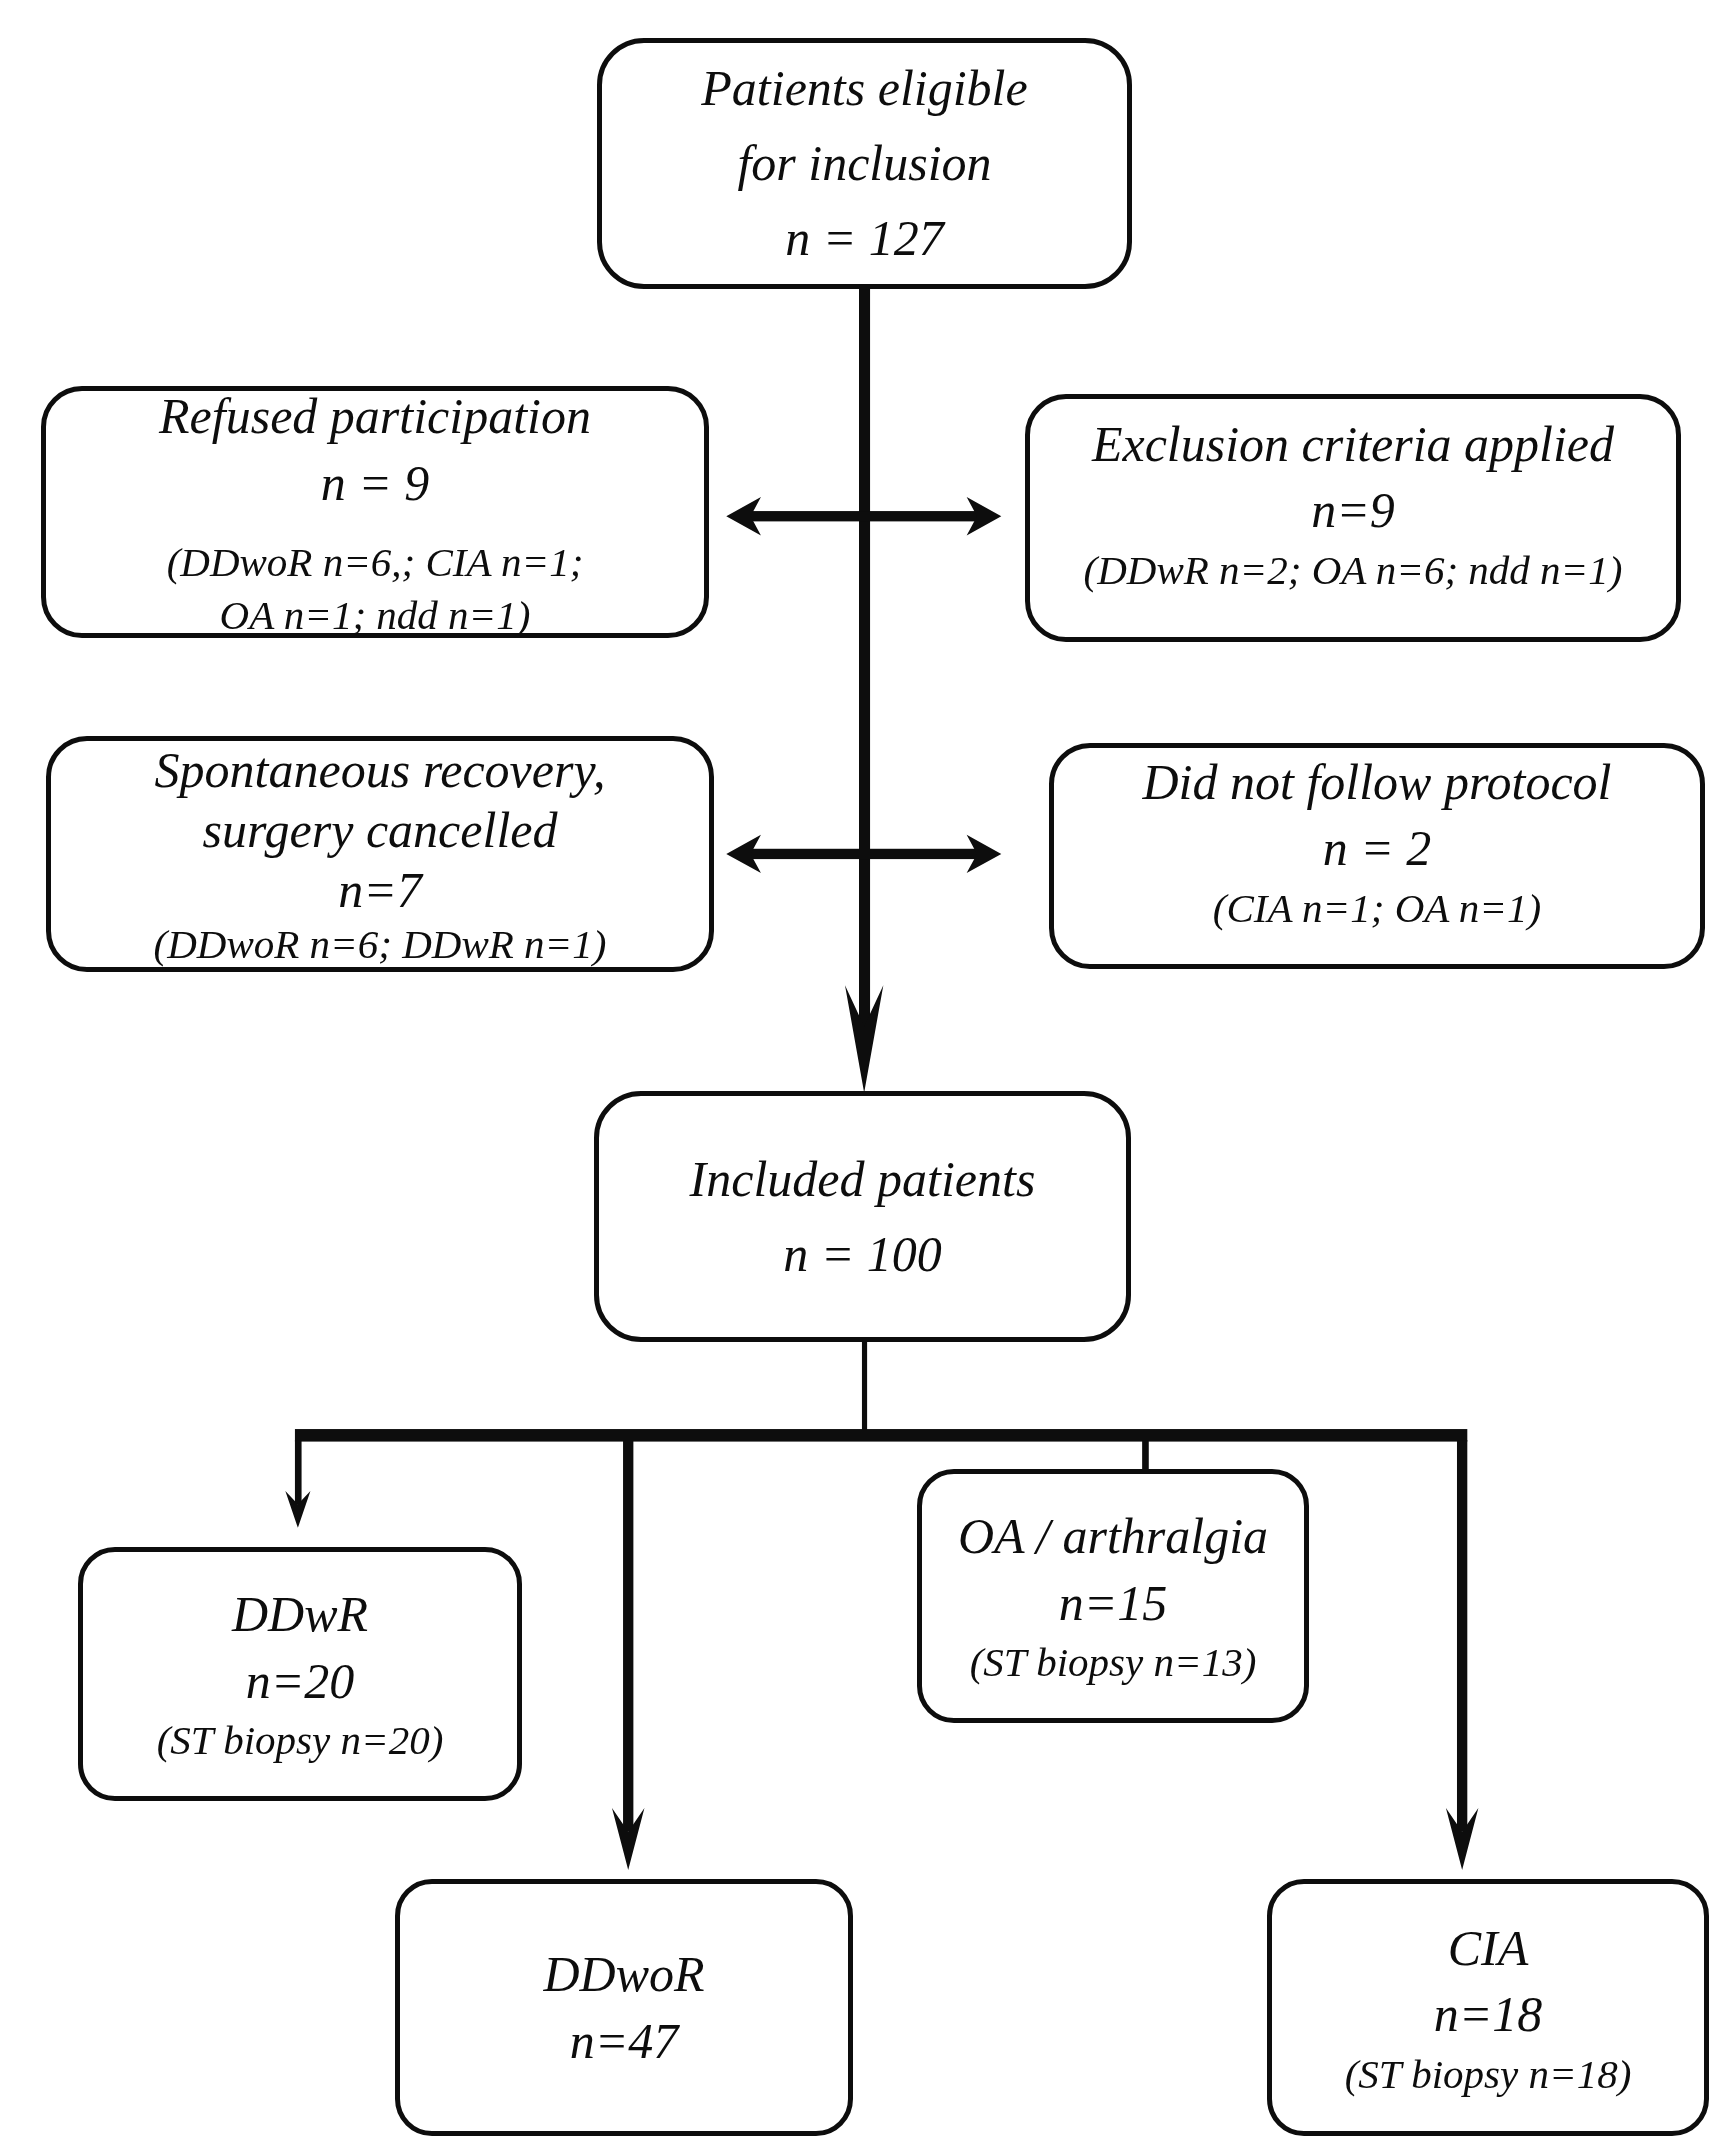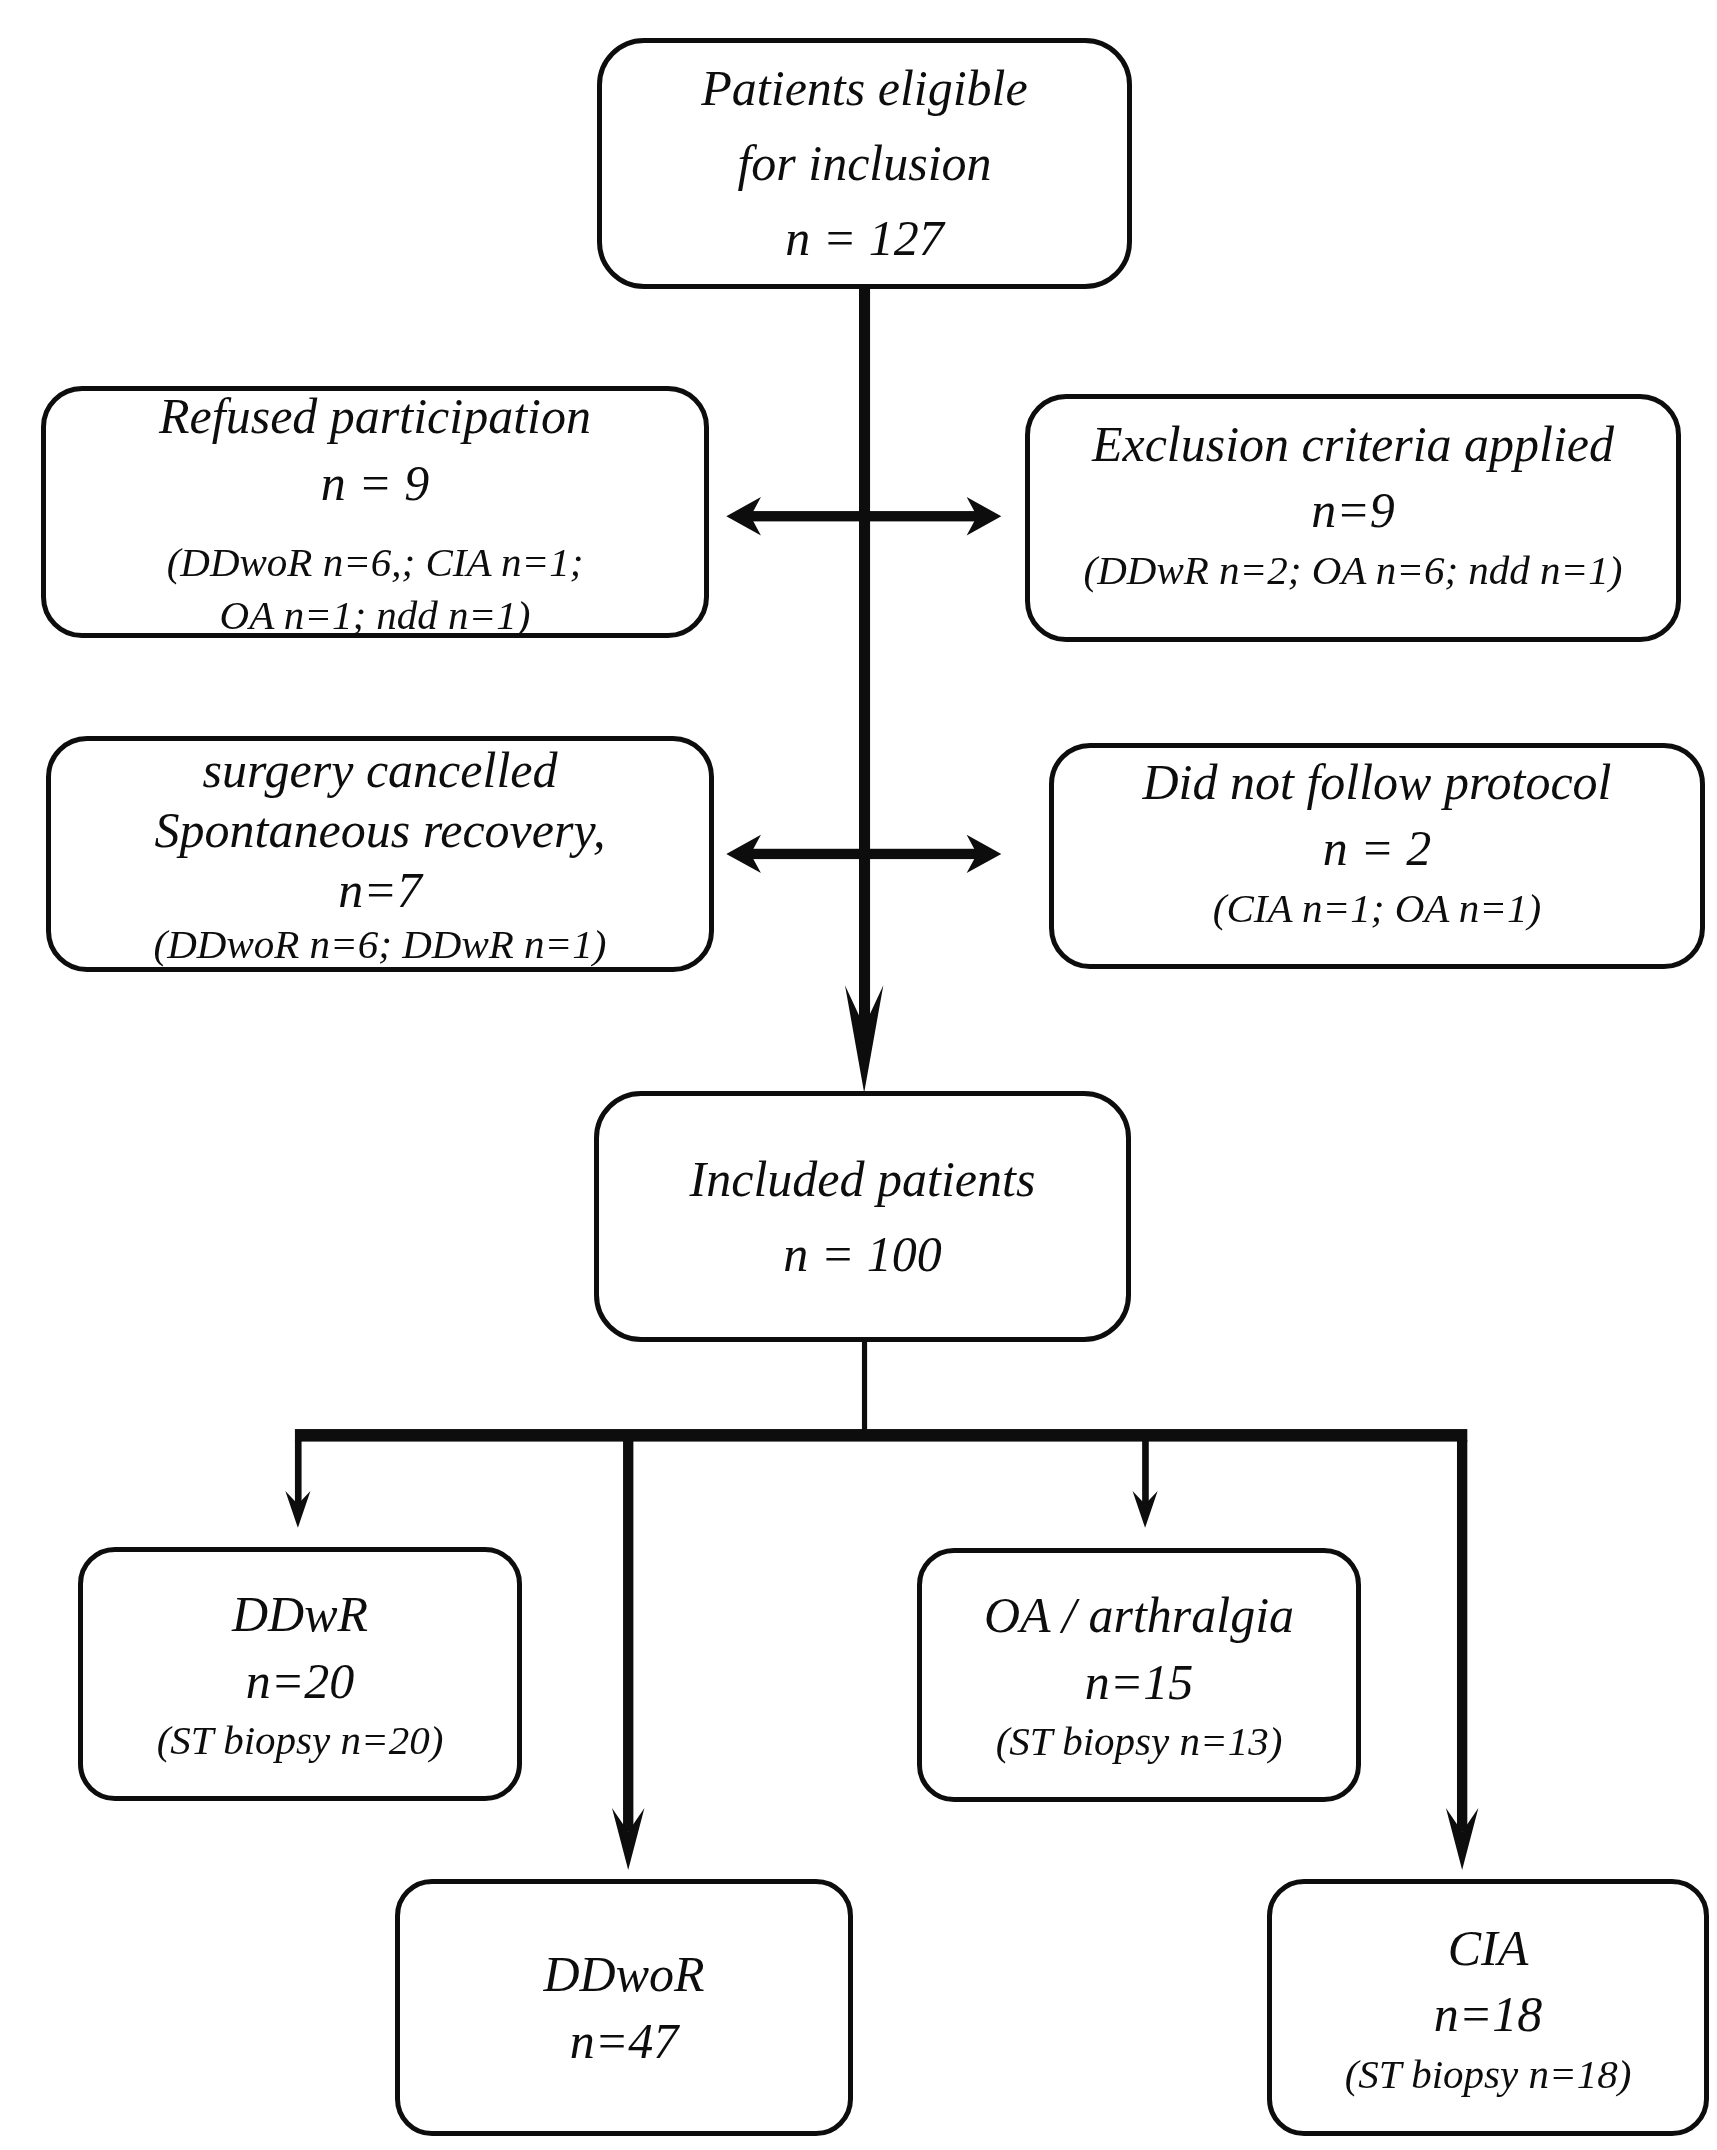--- a/index.html
+++ b/index.html
@@ -102,22 +102,22 @@
     <span class="s">OA n=1; ndd n=1)</span>
   </div>
 
   <div class="node pad-bottom" style="left:1025px; top:394px; width:656px; height:248px;">
     <span class="t">Exclusion criteria applied</span>
     <span class="t">n=9</span>
     <span class="s">(DDwR n=2; OA n=6; ndd n=1)</span>
   </div>
 
   <div class="node tight" style="left:46px; top:736px; width:668px; height:236px;">
+    <span class="t">Spontaneous recovery,</span>
     <span class="t">surgery cancelled</span>
-    <span class="t">Spontaneous recovery,</span>
     <span class="t">n=7</span>
     <span class="s">(DDwoR n=6; DDwR n=1)</span>
   </div>
 
   <div class="node pad-bottom" style="left:1025px; top:743px; width:656px; height:226px;margin-left:24px;">
     <span class="t">Did not follow protocol</span>
     <span class="t">n = 2</span>
     <span class="s">(CIA n=1; OA n=1)</span>
   </div>
 
@@ -125,21 +125,21 @@
     <span class="t">Included patients</span>
     <span class="t">n = 100</span>
   </div>
 
   <div class="node" style="left:78px; top:1547px; width:444px; height:254px; border-radius:37px;">
     <span class="t">DDwR</span>
     <span class="t">n=20</span>
     <span class="s">(ST biopsy n=20)</span>
   </div>
 
-  <div class="node" style="left:917px; top:1548px; width:444px; height:254px; border-radius:37px;">
+  <div class="node" style="left:917px; top:1469px; width:392px; height:254px; border-radius:37px;">
     <span class="t">OA / arthralgia</span>
     <span class="t">n=15</span>
     <span class="s">(ST biopsy n=13)</span>
   </div>
 
   <div class="node" style="left:395px; top:1879px; width:458px; height:257px; border-radius:37px;">
     <span class="t">DDwoR</span>
     <span class="t">n=47</span>
   </div>
 

